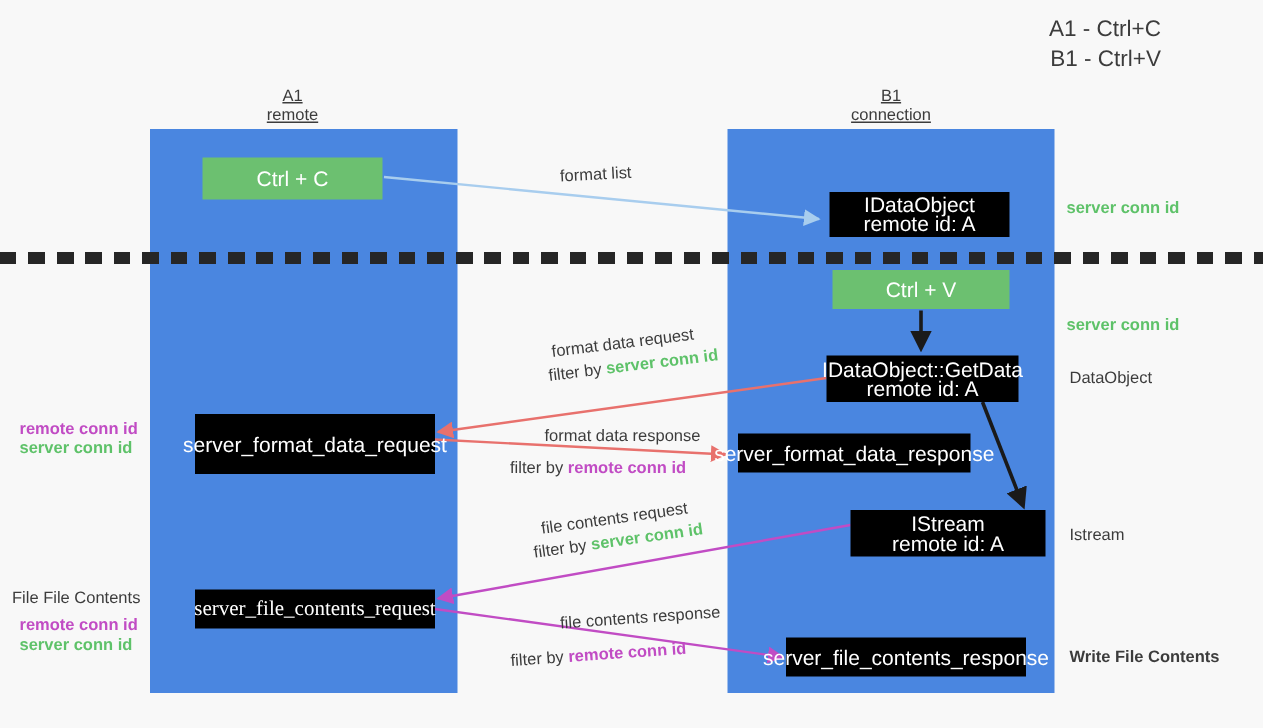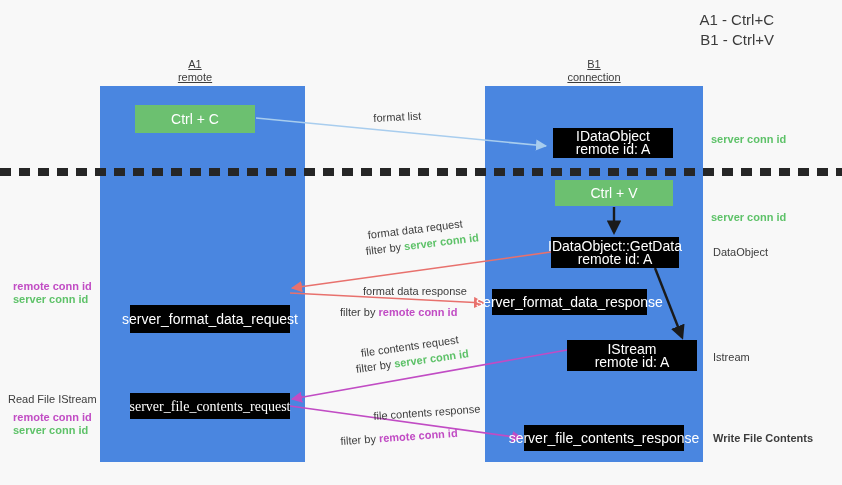--- a/index.html
+++ b/index.html
@@ -117,21 +117,21 @@
       <line x1="290" y1="406" x2="522" y2="438" stroke="#c14cc4" stroke-width="1.6" marker-end="url(#ah-mag)"></line>
     </g>
   </svg>
 
   <div class="dashline"></div>
 
   <div class="node green" style="left:135px;top:105px;width:120px;height:28px;">
     <span>Ctrl + C</span>
   </div>
 
-  <div class="node orange" style="left:130px;top:276px;width:160px;height:28px;margin-top:29px;">
+  <div class="node orange" style="left:130px;top:276px;width:160px;height:40px;">
     <span>server_format_data_request</span>
   </div>
 
   <div class="node orange" style="left:130px;top:393px;width:160px;height:26px;font-family:Liberation Serif, serif;">
     <span>server_file_contents_request</span>
   </div>
 
   <div class="node orange" style="left:553px;top:128px;width:120px;height:30px;">
     <span>IDataObject</span>
     <span class="l2">remote id: A</span>
@@ -188,17 +188,17 @@
 
   <div class="lbl green" style="left:711px;top:132px;">server conn id</div>
   <div class="lbl green" style="left:711px;top:210px;">server conn id</div>
   <div class="lbl" style="left:713px;top:245px;">DataObject</div>
   <div class="lbl" style="left:713px;top:350px;">Istream</div>
   <div class="lbl" style="left:713px;top:431px;font-weight:bold;">Write File Contents</div>
 
   <div class="lbl purple" style="left:13px;top:279px;">remote conn id</div>
   <div class="lbl green" style="left:13px;top:292px;">server conn id</div>
 
-  <div class="lbl" style="left:8px;top:392px;">Read File IStream</div>
+  <div class="lbl" style="left:8px;top:392px;">File File Contents</div>
   <div class="lbl purple" style="left:13px;top:410px;">remote conn id</div>
   <div class="lbl green" style="left:13px;top:423px;">server conn id</div>
 
 </div>
 
 </body></html>

